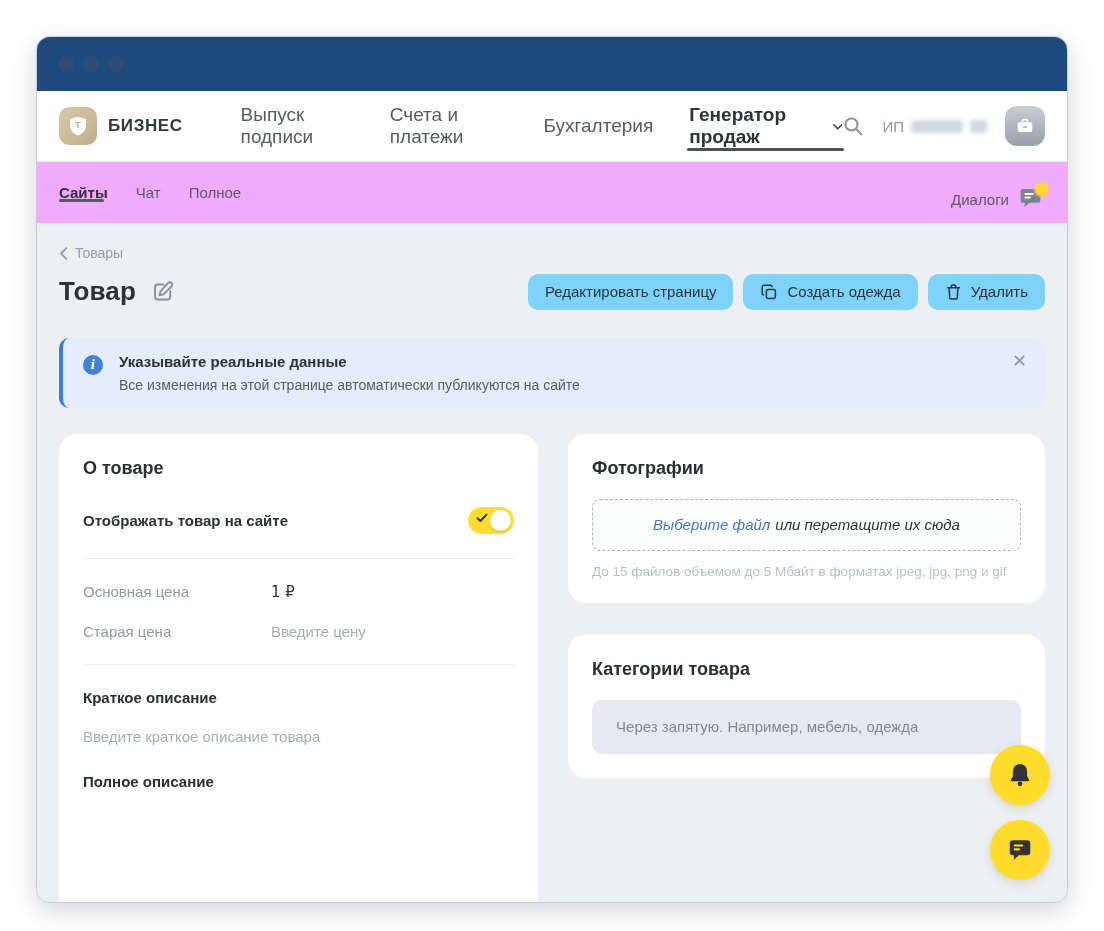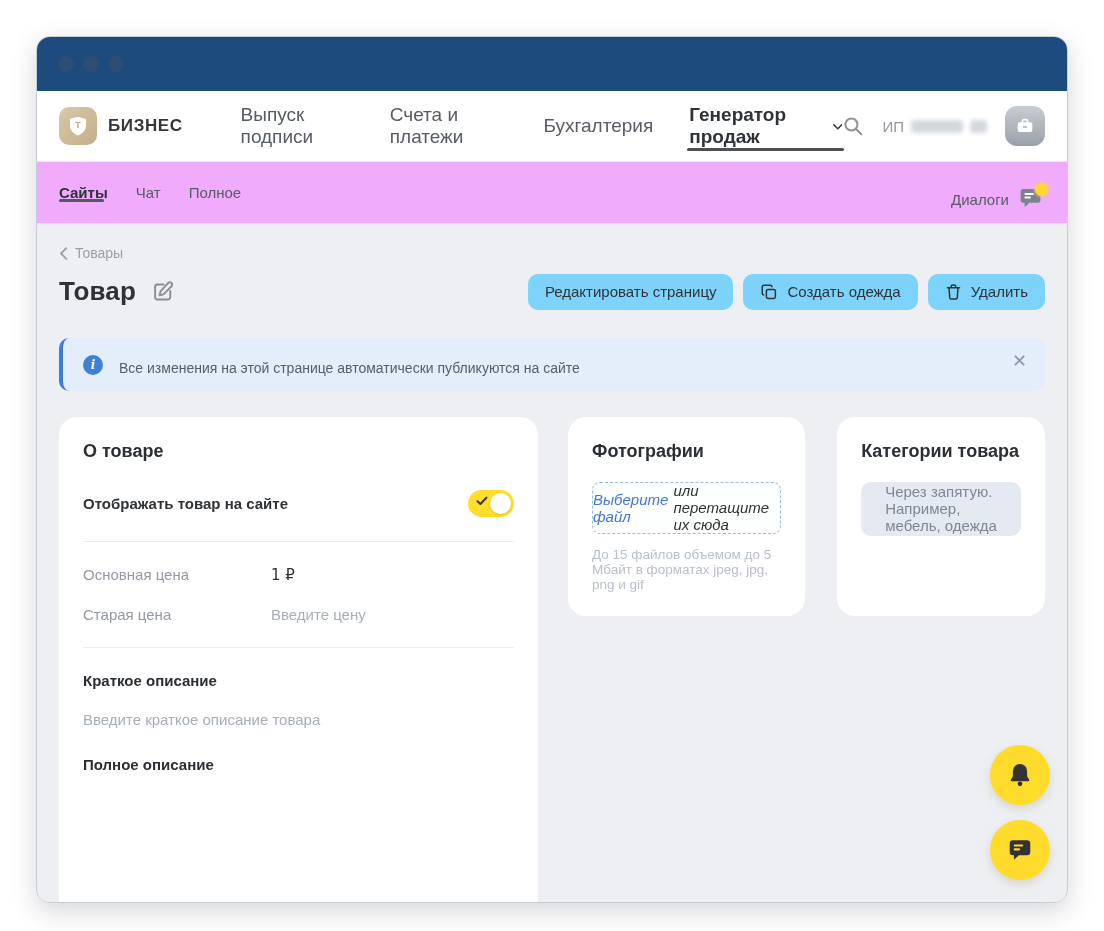--- a/index.html
+++ b/index.html
@@ -59,21 +59,21 @@
   .info-icon { width:20px; height:20px; border-radius:50%; background:#4180d8; color:#ffffff; font-size:12px; font-weight:700; display:flex; align-items:center; justify-content:center; margin-top:2px; font-family:"DejaVu Serif",serif; font-style:italic; }
   .banner-texts { margin-left:16px; }
   .banner-title { font-size:15px; font-weight:700; color:#2f3337; }
   .banner-sub { margin-top:7px; font-size:14px; color:#565e6a; }
   .banner-close { position:absolute; right:18px; top:14px; font-size:18px; color:#8d97a6; cursor:pointer; line-height:1; }
 
   
   .columns { margin-top:26px; display:flex; gap:30px; align-items:flex-start; }
   .card { background:#ffffff; border-radius:18px; padding:24px; }
   .left-card { width:480px; min-height:520px; }
-  .right-col { width:478px; display:flex; flex-direction:row; gap:32px; }
+  .right-col { width:478px; display:flex; flex-direction:column; gap:32px; }
   .card-title { font-size:18px; font-weight:700; color:#2b2f33; }
 
   .toggle-row { margin-top:28px; display:flex; align-items:center; justify-content:space-between; }
   .toggle-label { font-size:15px; font-weight:700; color:#2f3337; }
   .toggle { width:46px; height:27px; border-radius:14px; background:#ffdd2d; position:relative; cursor:pointer; flex:0 0 auto; }
   .toggle .check { position:absolute; left:8px; top:5px; width:12px; height:12px; }
   .toggle .knob { position:absolute; right:3px; top:3px; width:21px; height:21px; border-radius:50%; background:#ffffff; box-shadow:0 1px 2px rgba(0,0,0,.15); }
 
   .divider { height:1px; background:#ededef; margin:24px 0; }
   .section-title { font-size:16px; font-weight:700; color:#2b2f33; }
@@ -203,20 +203,21 @@
               <path d="M5 6.5 l1 13.4 a1.6 1.6 0 0 0 1.6 1.3 h6.8 a1.6 1.6 0 0 0 1.6 -1.3 L17 6.5" stroke="#2f3337" stroke-width="2" stroke-linecap="round"></path>
             </svg>
             <span>Удалить</span>
           </button>
         </div>
       </div>
 
       <div class="banner">
         <span class="info-icon">i</span>
         <div class="banner-texts">
+          <div class="banner-title">Указывайте реальные данные</div>
           <div class="banner-sub">Все изменения на этой странице автоматически публикуются на сайте</div>
         </div>
         <span class="banner-close">✕</span>
       </div>
 
       <div class="columns">
 
         <div class="card left-card">
           <div class="card-title">О товаре</div>
 

